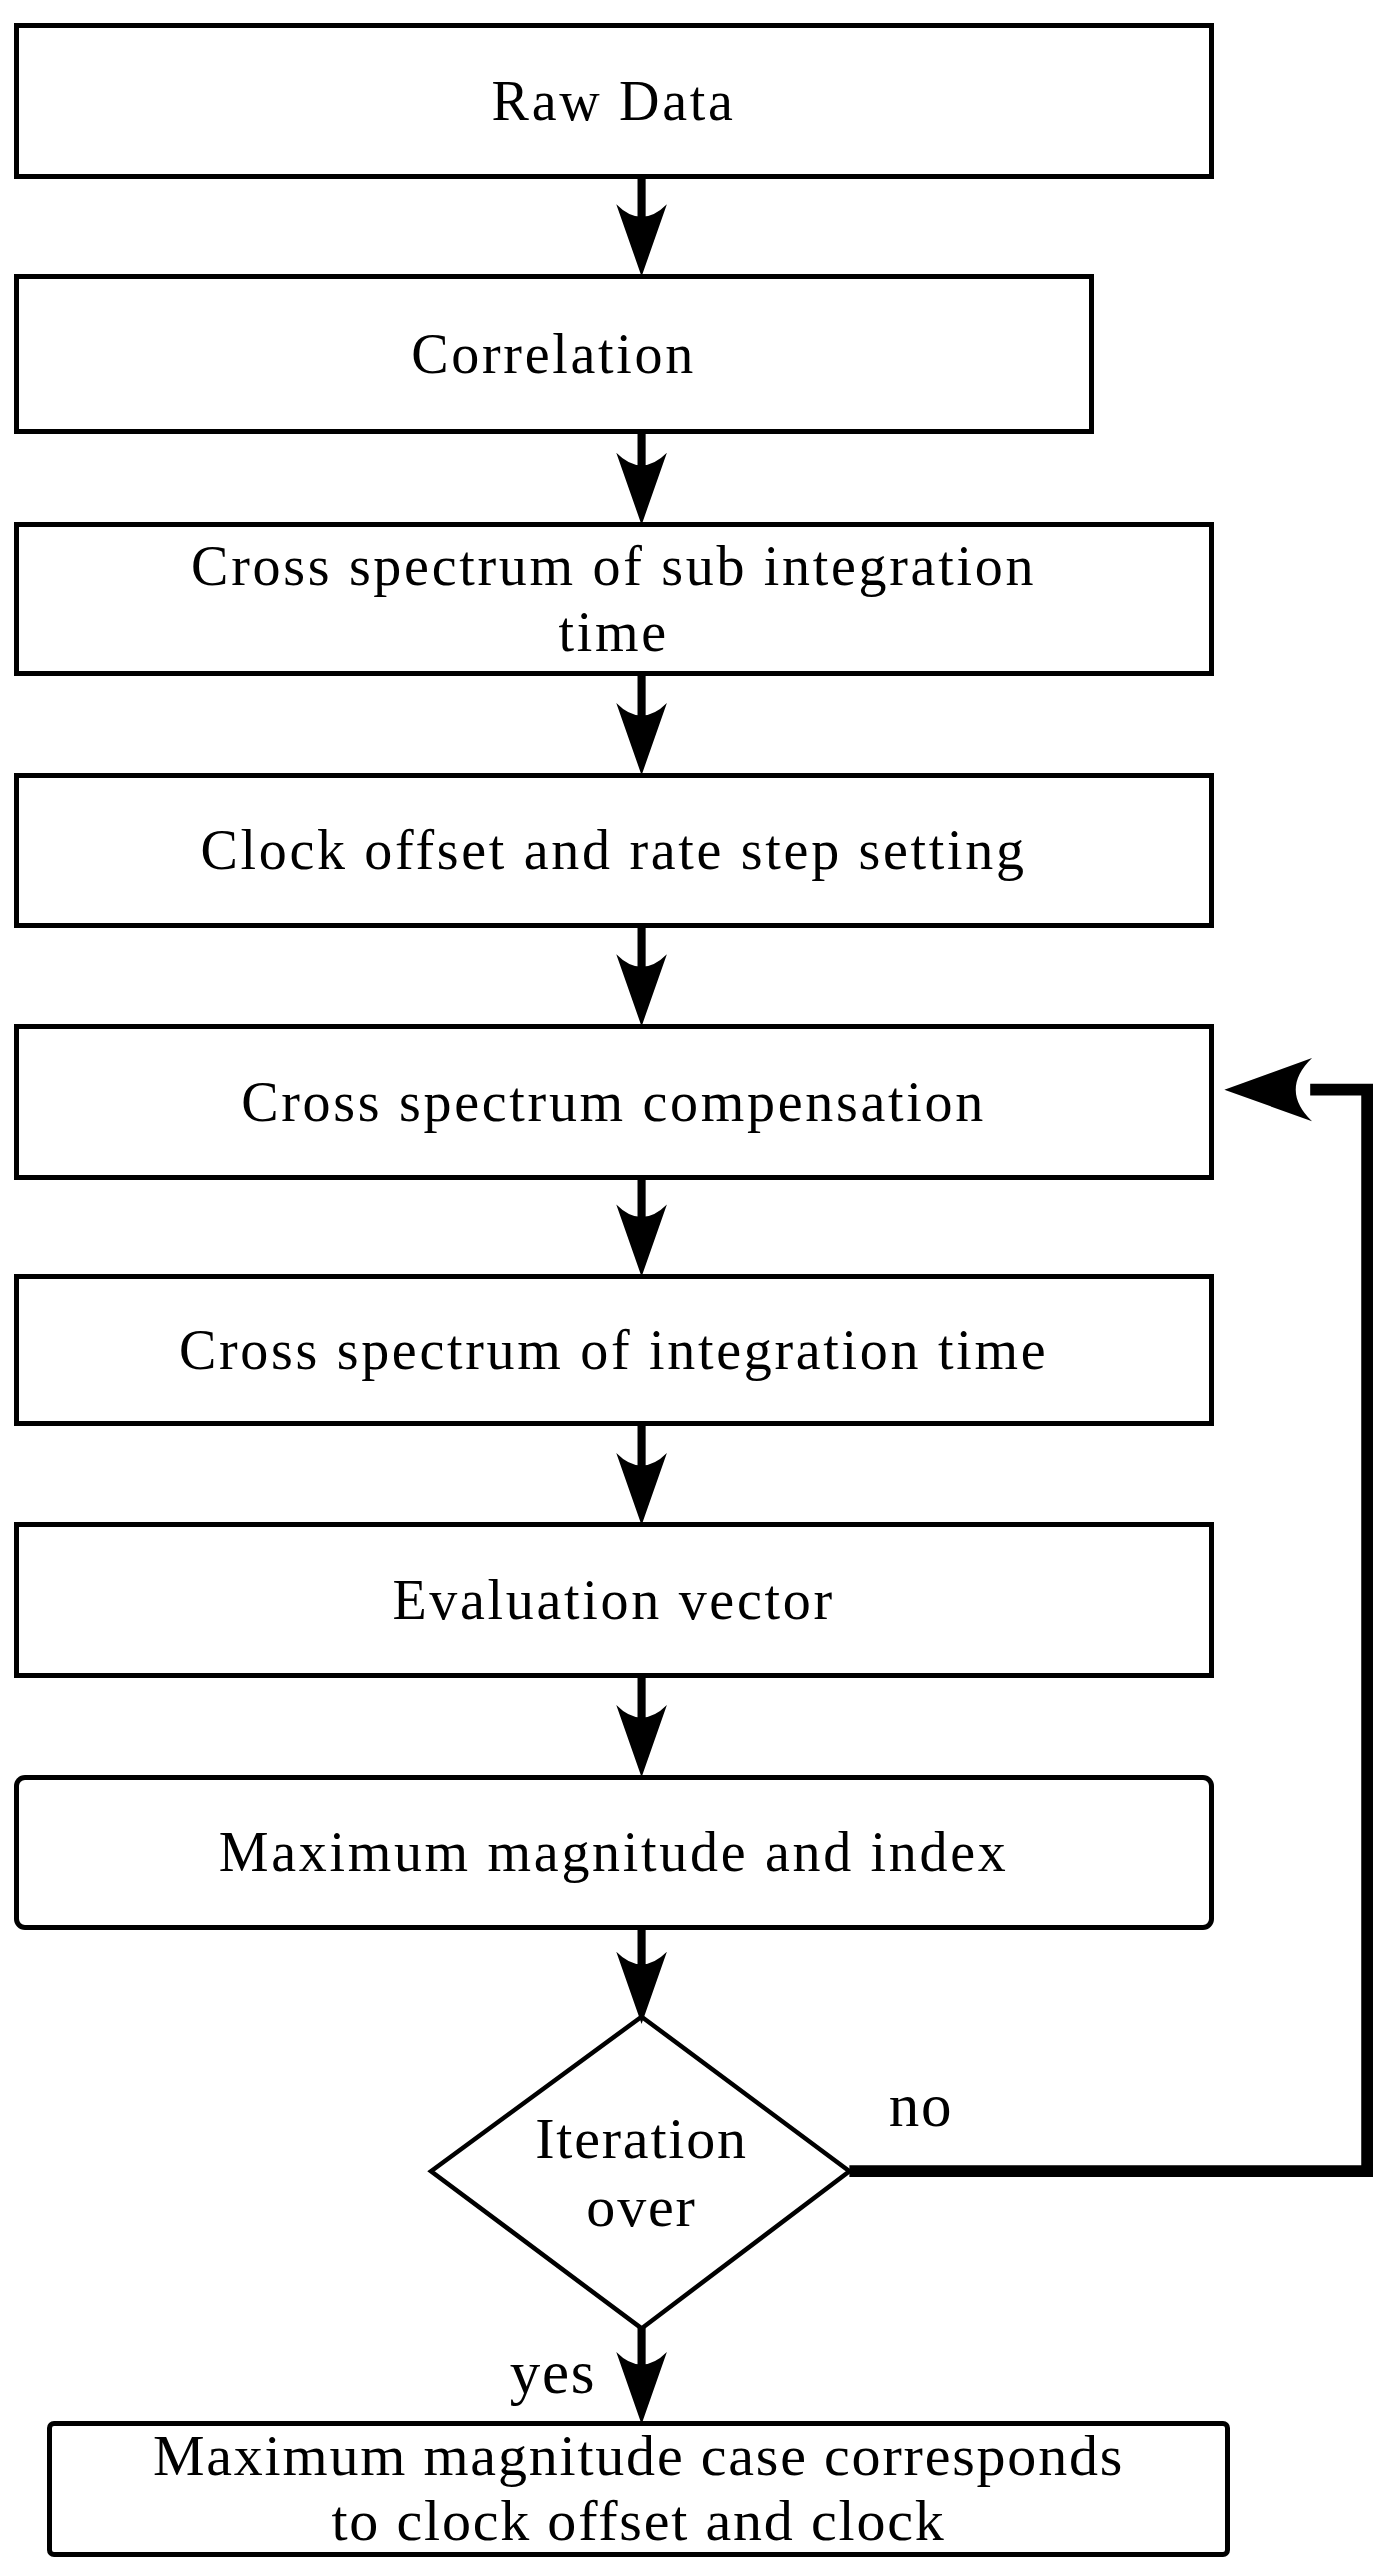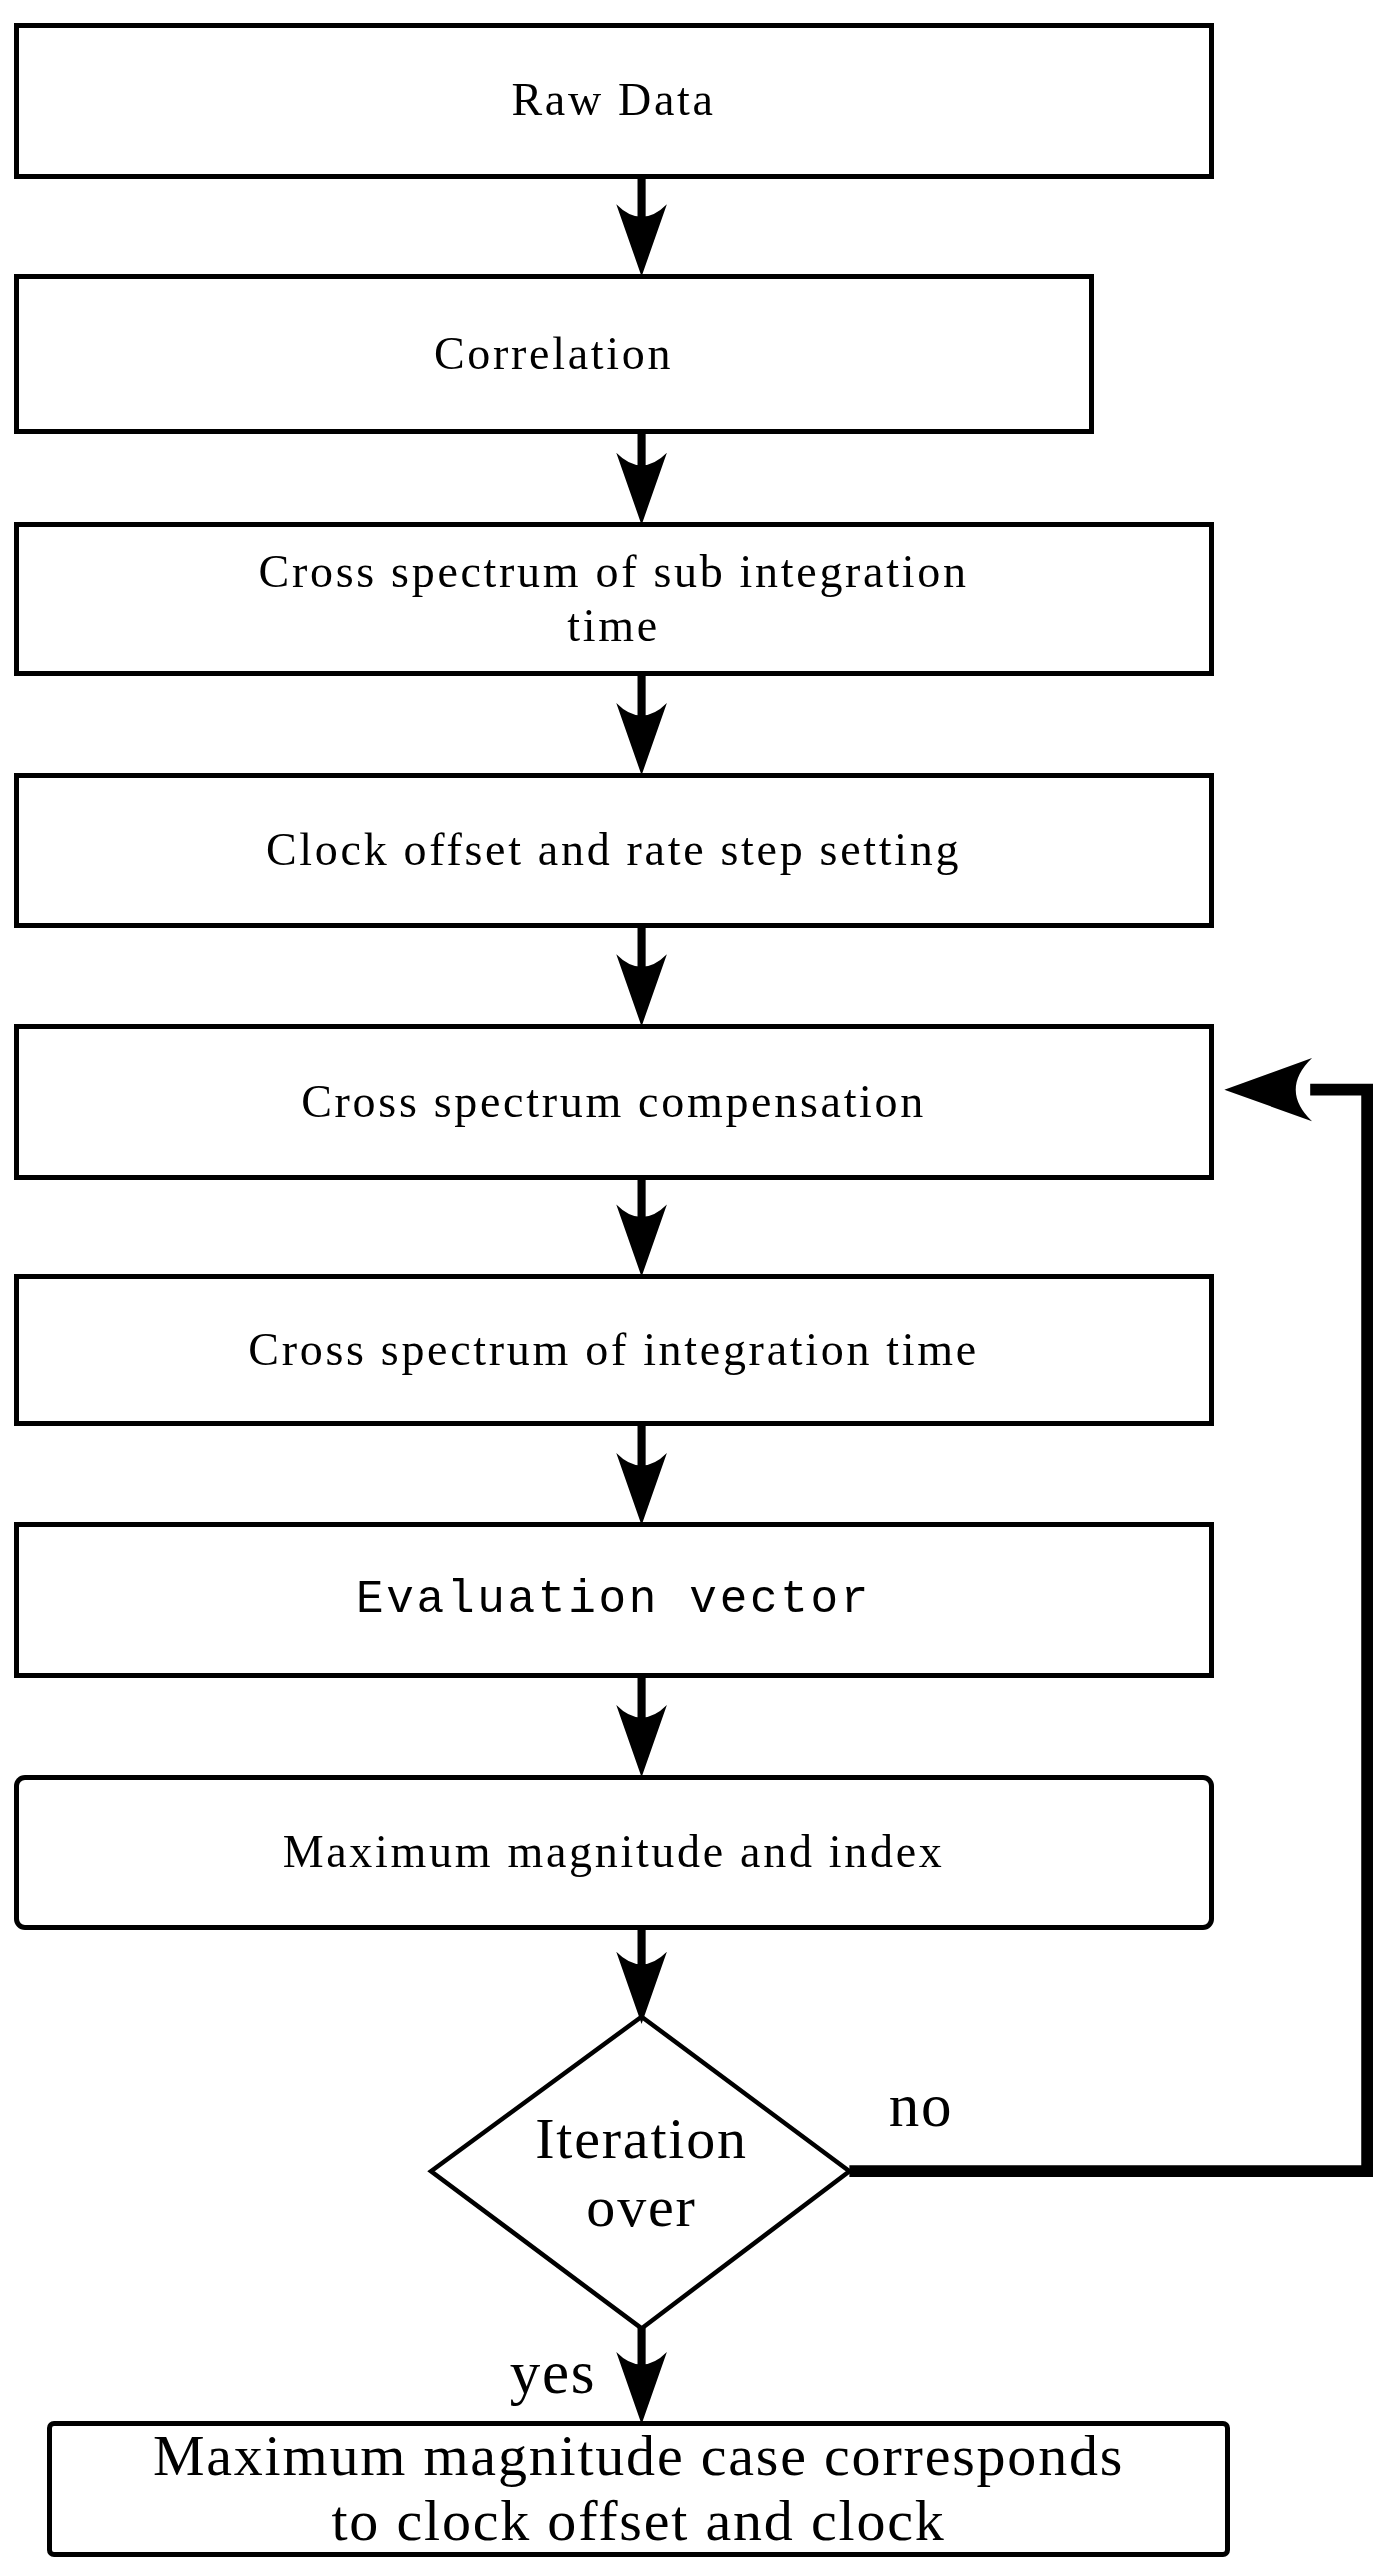--- a/index.html
+++ b/index.html
@@ -18,32 +18,32 @@
   .node {
     position: absolute;
     box-sizing: border-box;
     border: 5.4px solid #000000;
     background: #ffffff;
     display: flex;
     flex-direction: column;
     align-items: center;
     justify-content: center;
     text-align: center;
-    font-size: 46px;
+    font-size: 56px;
     letter-spacing: 2.7px;
     line-height: 1.18;
     white-space: nowrap;
   }
   .n1 { left: 13.6px; top: 22.6px;   width: 1200px; height: 156px; }
   .n2 { left: 13.6px; top: 274px;  width: 1080px; height: 160px; }
   .n3 { left: 13.6px; top: 522px;  width: 1200px; height: 154px; }
   .n4 { left: 13.6px; top: 773px;  width: 1200px; height: 155px; }
   .n5 { left: 13.6px; top: 1024px; width: 1200px; height: 156px; }
   .n6 { left: 13.6px; top: 1274px; width: 1200px; height: 152px; }
-  .n7 { left: 13.6px; top: 1522px; width: 1200px; height: 156px; font-family: Liberation Mono, monospace; }
+  .n7 { left: 13.6px; top: 1522px; width: 1200px; height: 156px; }
   .n8 { left: 13.6px; top: 1775px; width: 1200px; height: 155px; border-radius: 11px; }
   .n9 { left: 47px; top: 2421px; width: 1183px; height: 136px;
         font-size: 58px; line-height: 1.12; letter-spacing: 1.8px; border-radius: 7px; }
   #connector-layer {
     position: absolute;
     left: 0; top: 0;
     width: 1397px;
     height: 2576px;
     pointer-events: none;
   }

